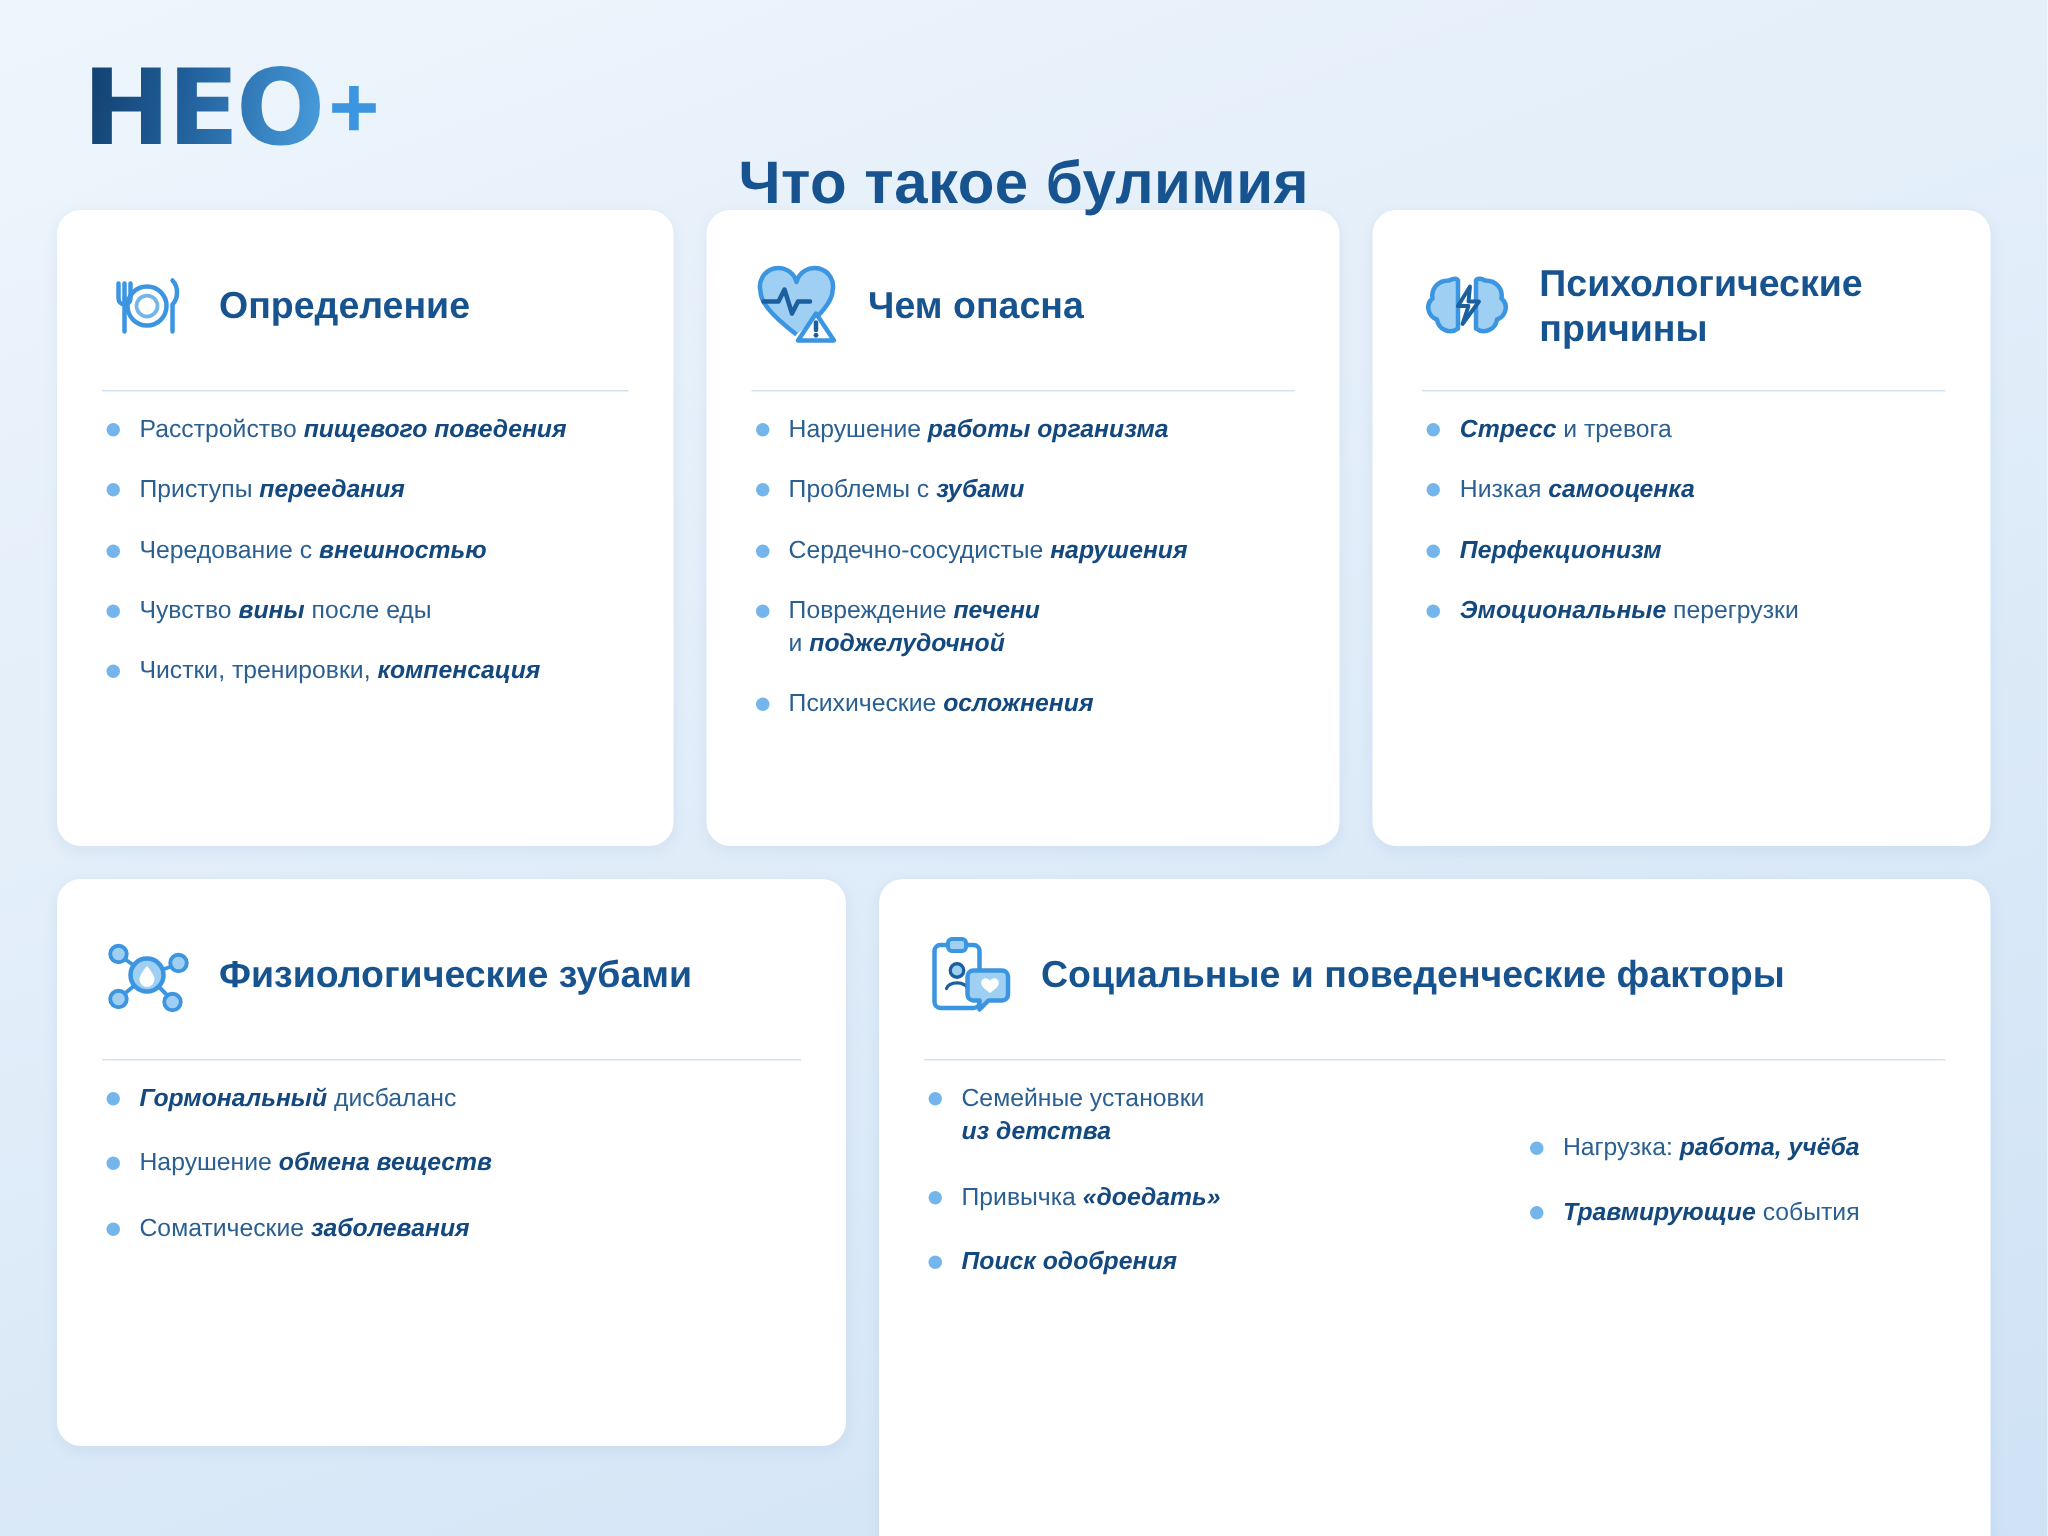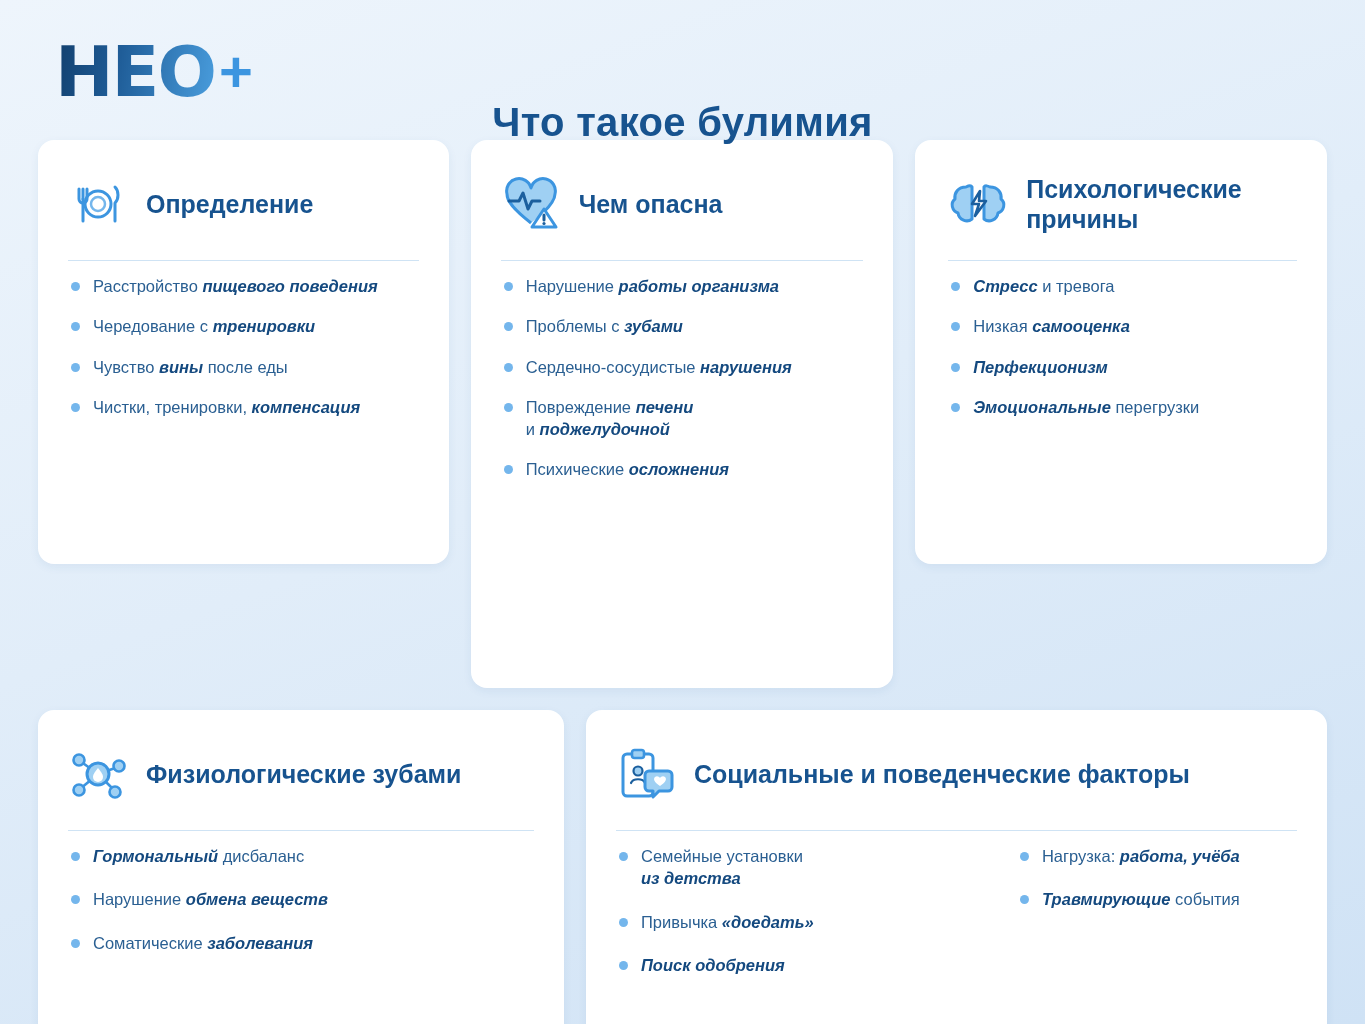--- a/index.html
+++ b/index.html
@@ -74,21 +74,21 @@
   }
 
   .card {
     background: #ffffff;
     border-radius: 16px;
     box-shadow: 0 3px 10px rgba(26, 82, 140, 0.07);
     padding: 26px 30px 26px 30px;
     box-sizing: border-box;
   }
   .card.c1 { width: 418px; height: 424px; }
-  .card.c2 { width: 430px; height: 548px; }
+  .card.c2 { width: 430px; height: 424px; }
   .card.c3 { width: 419px; height: 424px; padding-left: 33px; }
   .card.c4 { width: 548px; height: 378px; }
   .card.c5 { width: 741px; height: 477px; }
 
   .card-head {
     display: flex;
     align-items: center;
     gap: 18px;
     min-height: 76px;
   }
@@ -135,20 +135,21 @@
     background: #74b6ec;
   }
   ul.bullets b {
     color: #14497f;
     font-weight: bold;
     font-style: italic;
   }
   .two-col {
     display: flex;
     gap: 34px;
+    align-items: center;
   }
   .two-col .col-a { width: 380px; }
   .two-col .col-b { width: 290px; }
   .c4 ul.bullets li, .c5 ul.bullets li { margin-bottom: 21px; }
 </style>
 </head>
 <body>
 
 <div class="header">
   <div class="logo">
@@ -170,21 +171,22 @@
           <path d="M14 14 v10" stroke="#3c95e0" stroke-width="3" stroke-linecap="round"></path>
           <path d="M14 24 v22" stroke="#3c95e0" stroke-width="3" stroke-linecap="round"></path>
           <path d="M46 12 c4 4 4 12 0 16 v18" stroke="#3c95e0" stroke-width="3" stroke-linecap="round" stroke-linejoin="round"></path>
         </svg>
       </div>
       <div class="card-title">Определение</div>
     </div>
     <div class="divider"></div>
     <ul class="bullets">
       <li>Расстройство <b>пищевого поведения</b></li>
-      <li>Чередование с <b>тренировки</b></li>
+      <li>Приступы <b>переедания</b></li>
+      <li>Чередование с <b>внешностью</b></li>
       <li>Чувство <b>вины</b> после еды</li>
       <li>Чистки, тренировки, <b>компенсация</b></li>
     </ul>
   </div>
 
   <div class="card c2">
     <div class="card-head">
       <div class="card-icon">
         <svg width="60" height="58" viewBox="0 0 60 58" fill="none">
           <path d="M30 48 C12 34 6 26 6 19 A11 11 0 0 1 30 13 A11 11 0 0 1 54 19 C54 24 50 30 42 38" fill="#9fd0f3" stroke="#3c95e0" stroke-width="3" stroke-linejoin="round"></path>

